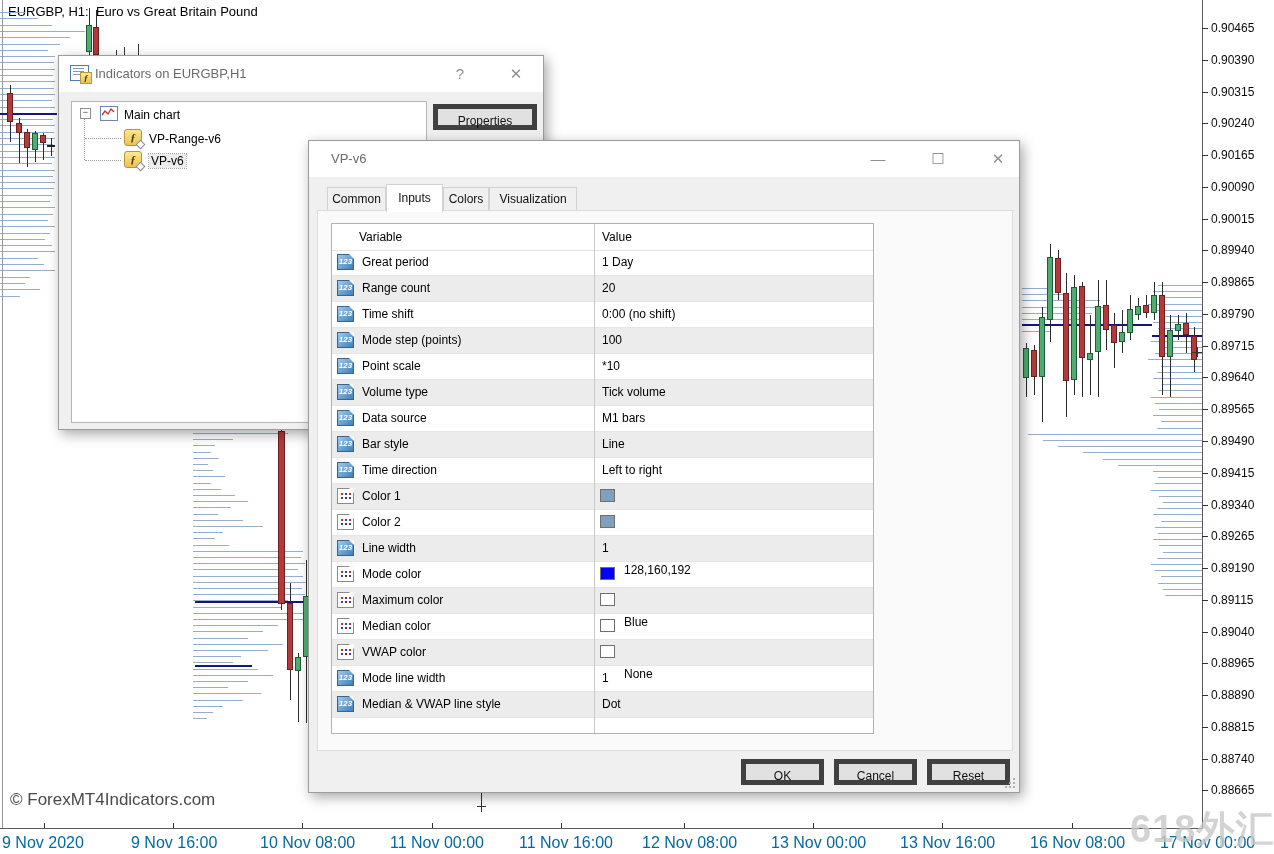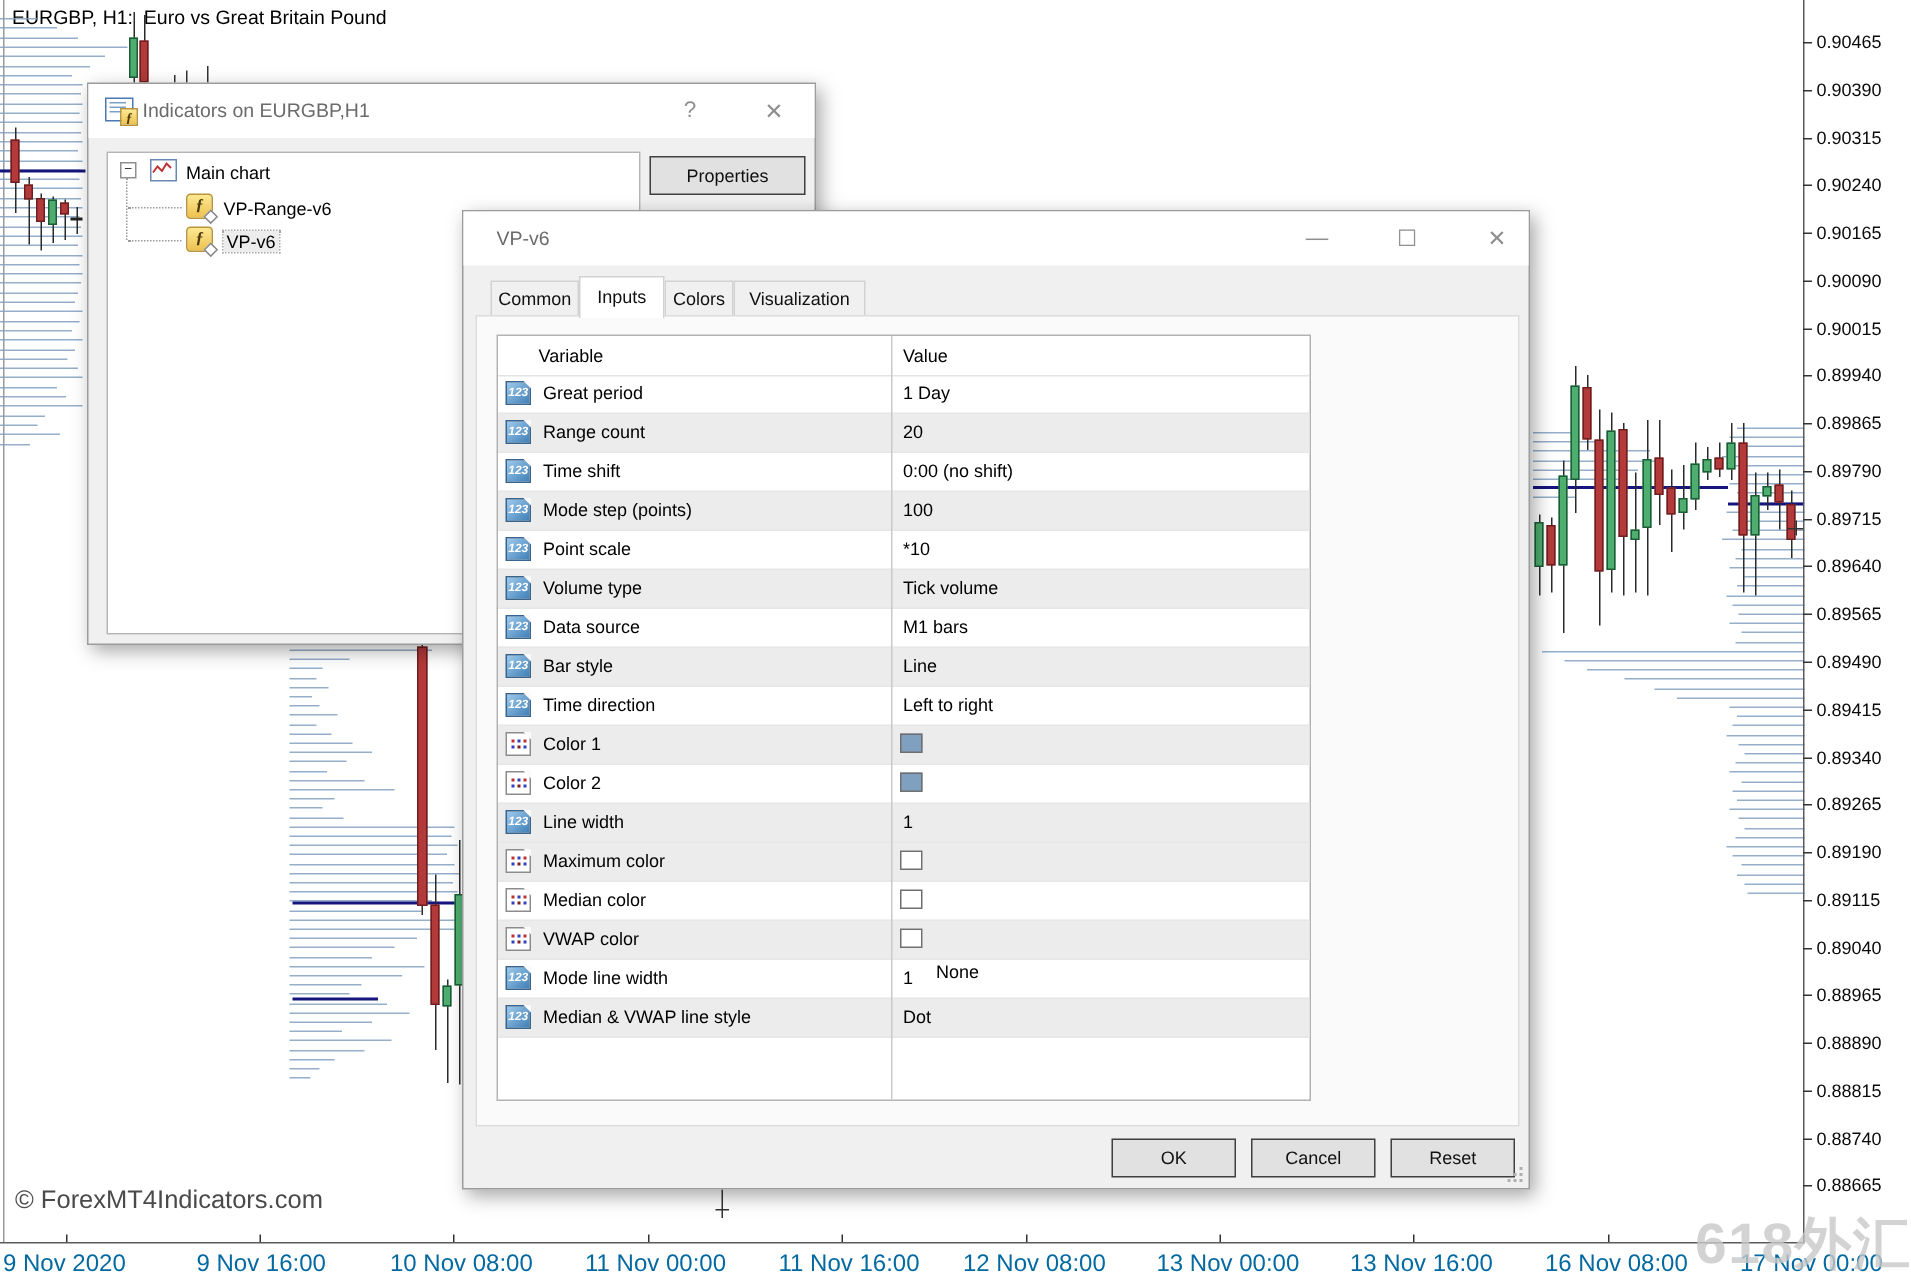--- a/index.html
+++ b/index.html
@@ -30,21 +30,21 @@
   #time-axis-line{position:absolute;left:0;top:828px;width:1203px;height:1px;background:#5a5a5a;}
   .ttick{position:absolute;top:823px;width:1px;height:5px;background:#333;}
   .tlabel{position:absolute;top:834px;font-size:16px;color:#0369a1;white-space:nowrap;}
 
   
   .dialog{position:absolute;background:#f0f0f0;border:1px solid #9c9c9c;
           box-shadow:3px 4px 12px rgba(0,0,0,.35);box-sizing:border-box;}
   .titlebar{position:absolute;left:0;top:0;right:0;height:36px;background:#fff;}
   .title{position:absolute;top:10px;font-size:13px;color:#6b6b6b;}
   .winbtn{position:absolute;top:9px;font-size:15px;color:#8f8f8f;width:18px;text-align:center;cursor:default;}
-  .btn{position:absolute;background:#e1e1e1;border:1px solid #404040;box-sizing:border-box;
+  .btn{position:absolute;background:#e1e1e1;border:5px solid #404040;box-sizing:border-box;
        font-size:12px;color:#111;text-align:center;}
   .btn span{display:block;margin-top:5px;}
 
   
   #ind-dialog{left:58px;top:55px;width:486px;height:375px;z-index:10;}
   #ind-icon{position:absolute;left:11px;top:9px;width:17px;height:14px;background:#fff;border:1px solid #4a7ab0;}
   #ind-icon::before{content:'';position:absolute;left:2px;top:2px;width:11px;height:1px;background:#7aa0c8;
       box-shadow:0 3px #7aa0c8,0 6px #7aa0c8;}
   #ind-icon::after{content:'ƒ';position:absolute;right:-4px;bottom:-4px;width:10px;height:10px;
       background:linear-gradient(#fde993,#edc14f);border:1px solid #b9953b;font:italic bold 9px "Liberation Serif",serif;
@@ -531,20 +531,26 @@
           <div class="icn pal"></div>
           <div class="rlabel">Color 2</div>
           <div class="rswatch" style="background: rgb(128, 160, 192);"></div>
           <div class="rvalue sw">128,160,192</div>
         </div>
         <div class="trow alt">
           <div class="icn n123">123</div>
           <div class="rlabel">Line width</div>
           <div class="rvalue">1</div>
         </div>
+        <div class="trow">
+          <div class="icn pal"></div>
+          <div class="rlabel">Mode color</div>
+          <div class="rswatch" style="background: rgb(0, 0, 255);"></div>
+          <div class="rvalue sw">Blue</div>
+        </div>
         <div class="trow alt">
           <div class="icn pal"></div>
           <div class="rlabel">Maximum color</div>
           <div class="rswatch" style="background: rgb(255, 255, 255);"></div>
           <div class="rvalue sw">None</div>
         </div>
         <div class="trow">
           <div class="icn pal"></div>
           <div class="rlabel">Median color</div>
           <div class="rswatch" style="background: rgb(255, 255, 255);"></div>

